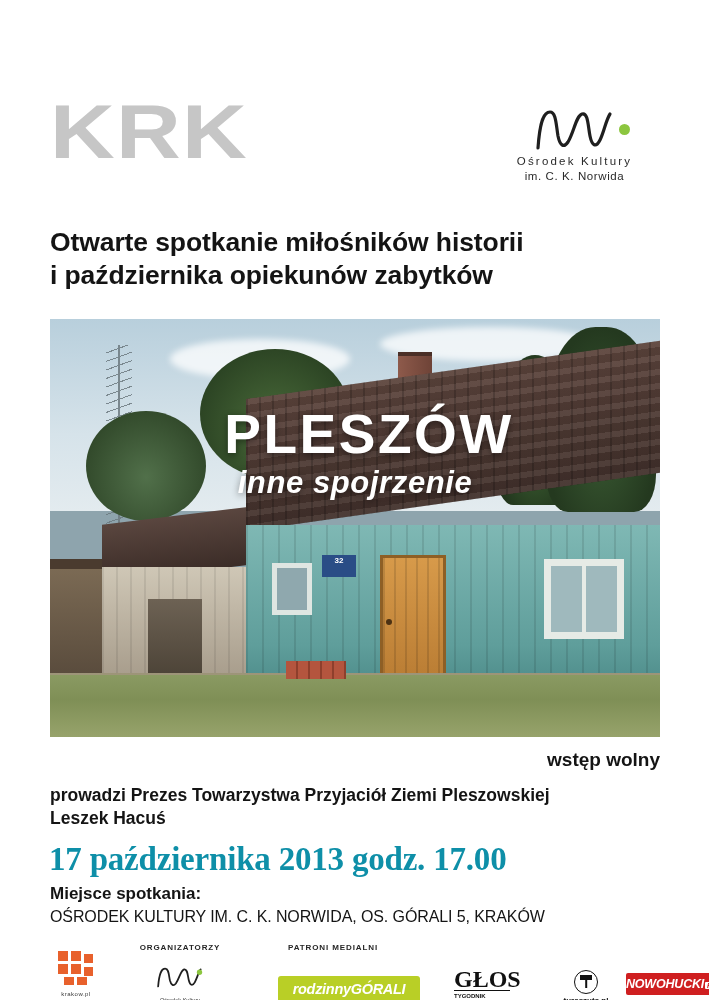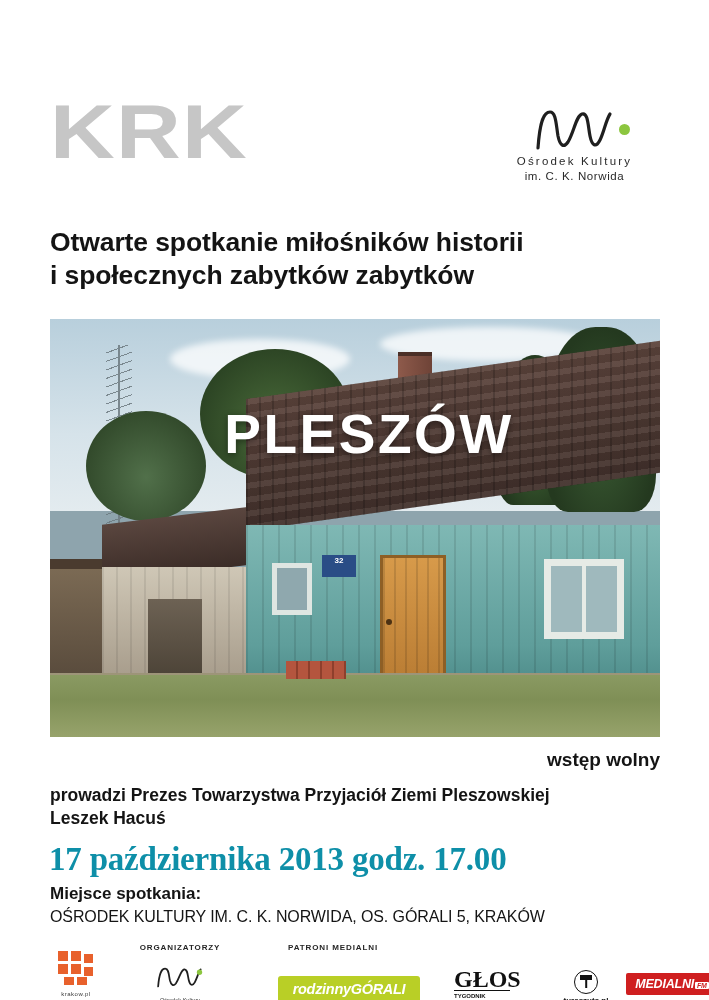--- a/index.html
+++ b/index.html
@@ -520,21 +520,21 @@
       </div>
       <div class="ok-text">
         <div class="l1">Ośrodek   Kultury</div>
         <div class="l2">im. C. K. Norwida</div>
       </div>
     </div>
   </div>
 
   <div class="title">
     <div>Otwarte spotkanie miłośników historii</div>
-    <div>i społecznych zabytków zabytków</div>
+    <div>i października opiekunów zabytków</div>
   </div>
 
   <div class="photo">
     <div class="sky"></div>
     <div class="cloud" style="left:120px; top:20px; width:180px; height:40px;"></div>
     <div class="cloud" style="left:330px; top:8px; width:220px; height:34px;"></div>
 
     <div class="mast"></div>
     <div class="tree t3"></div>
     <div class="tree t4"></div>
@@ -555,20 +555,21 @@
     <div class="door"></div>
     <div class="door-knob"></div>
     <div class="window-right"></div>
 
     <div class="dirt"></div>
     <div class="ground"></div>
     <div class="bricks"></div>
 
     <div class="photo-title">
       <div class="big">PLESZÓW</div>
+      <div class="sub">inne spojrzenie</div>
     </div>
   </div>
 
   <div class="wstep">wstęp wolny</div>
 
   <div class="prowadzi">
     <div>prowadzi Prezes Towarzystwa Przyjaciół Ziemi Pleszowskiej</div>
     <div>Leszek Hacuś</div>
   </div>
 
@@ -619,20 +620,20 @@
           <div class="g1">GŁOS</div>
           <div class="g2">TYGODNIK NOWOHUCKI</div>
         </div>
 
         <div class="logo-turas">
           <div class="circ"></div>
           <div class="tx">turaszuta.pl</div>
         </div>
 
         <div class="logo-anty">
-          <span>MEDIALNI</span><span class="fm">FM</span>
+          <span>NOWOHUCKI</span><span class="fm">FM</span>
         </div>
 
       </div>
     </div>
 
   </div>
 </div>
 
 </body></html>

